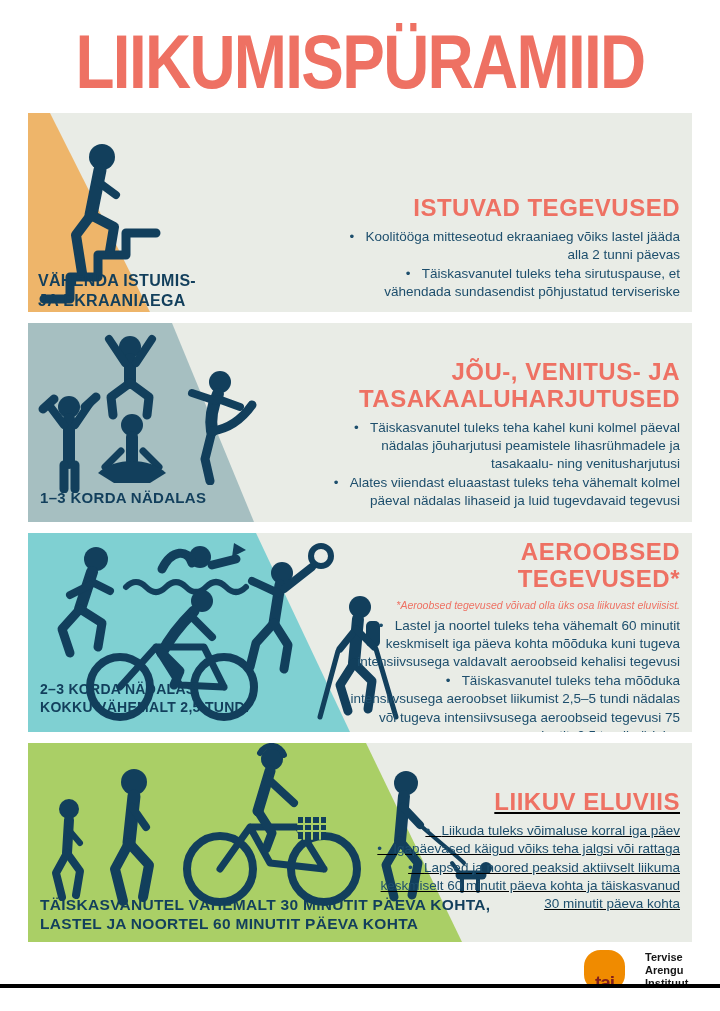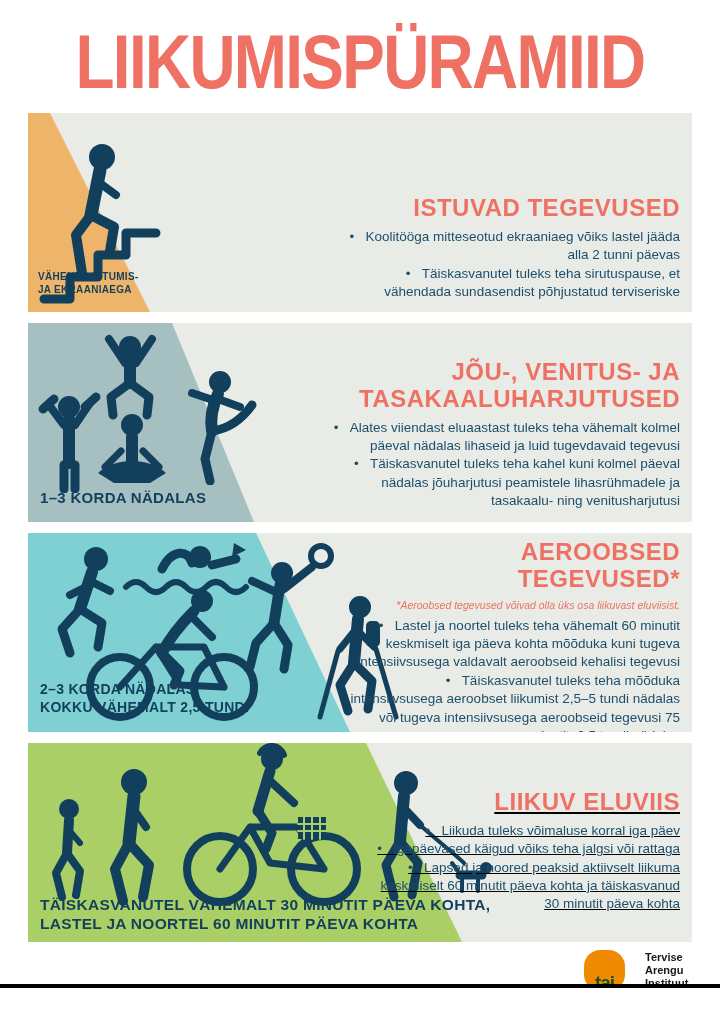--- a/index.html
+++ b/index.html
@@ -13,21 +13,21 @@
   .panel{position:absolute;left:28px;width:664px;height:199px;background:#e9ece6;overflow:hidden;}
   .panel-1{top:113px;} .panel-2{top:323px;} .panel-3{top:533px;} .panel-4{top:743px;}
 
   .wedge{position:absolute;left:0;top:0;width:100%;height:100%;}
   .wedge-1{background:#eeb56a;clip-path:polygon(0 0,22px 0,122px 199px,0 199px);}
   .wedge-2{background:#a6bfc1;clip-path:polygon(0 0,144px 0,226px 199px,0 199px);}
   .wedge-3{background:#7fd0d2;clip-path:polygon(0 0,228px 0,322px 199px,0 199px);}
   .wedge-4{background:#aacf66;clip-path:polygon(0 0,338px 0,434px 199px,0 199px);}
 
   .wedge-label{position:absolute;color:#123f5c;font-weight:bold;white-space:pre-line;
-               font-size:10px;line-height:1.25;letter-spacing:.3px;}
+               font-size:16px;line-height:1.25;letter-spacing:.3px;}
   .label-1{left:10px;top:158px;}
   .label-2{left:12px;top:166px;font-size:15px;}
   .label-3{left:12px;top:148px;font-size:14px;}
   .label-4{left:12px;top:152px;font-size:15.5px;}
 
   .textblock{position:absolute;right:12px;text-align:right;}
   .tb-1{top:82px;width:340px;} .tb-2{top:36px;width:360px;}
   .tb-3{top:6px;width:330px;}  .tb-4{top:46px;width:310px;text-decoration:underline;}
 
   .heading{margin:0 0 6px 0;color:#ee7163;font-weight:bold;font-size:24px;line-height:1.12;
@@ -35,21 +35,21 @@
   .footnote{color:#ee7163;font-style:italic;font-size:10.5px;margin:4px 0 6px 0;}
   .bullet{color:#1d4e6c;font-size:13.5px;line-height:1.36;margin:0;}
   .bullet::before{content:"\2022\00a0\00a0\00a0";}
 
   .icon{position:absolute;}
   .icon svg{display:block;}
 
   .footer{position:absolute;left:584px;top:950px;display:flex;align-items:center;}
   .logo-badge{width:41px;height:41px;background:#f08b00;border-radius:40%;
               display:flex;align-items:center;justify-content:center;}
-  .logo-text{color:#14532d;font-weight:bold;font-size:19px;letter-spacing:-1px;margin-top:24px;}
+  .logo-text{color:#7f1d1d;font-weight:bold;font-size:19px;letter-spacing:-1px;margin-top:24px;}
   .org-name{margin-left:20px;color:#171717;font-weight:bold;font-size:11px;line-height:1.2;
             white-space:pre-line;}
   .bottom-bar{position:absolute;left:0;bottom:0;width:720px;height:4px;background:#000000;}
 </style>
 </head>
 <body>
 
 <div class="poster">
 
   <h1 class="title">LIIKUMISPÜRAMIID</h1>
@@ -115,22 +115,22 @@
         <path d="M50,34 L26,26" stroke-width="8"></path>
         <path d="M52,32 L74,40" stroke-width="8"></path>
         <path d="M46,64 L39,92 L44,114" stroke-width="9"></path>
         <path d="M46,64 C62,62 76,52 86,38" stroke-width="9"></path>
       </svg>
     </div>
     <div class="wedge-label label-2">1–3 KORDA NÄDALAS</div>
     <div class="textblock tb-2">
       <h2 class="heading">JÕU-, VENITUS- JA
 TASAKAALUHARJUTUSED</h2>
+      <p class="bullet">Täiskasvanutel tuleks teha kahel kuni kolmel päeval nädalas jõuharjutusi peamistele lihasrühmadele ja tasakaalu- ning venitusharjutusi</p>
       <p class="bullet">Alates viiendast eluaastast tuleks teha vähemalt kolmel päeval nädalas lihaseid ja luid tugevdavaid tegevusi</p>
-      <p class="bullet">Täiskasvanutel tuleks teha kahel kuni kolmel päeval nädalas jõuharjutusi peamistele lihasrühmadele ja tasakaalu- ning venitusharjutusi</p>
     </div>
   </section>
 
   <section class="panel panel-3">
     <div class="wedge wedge-3"></div>
     <div class="icon" style="left:8px;top:10px;">
       <svg width="98" height="116" viewBox="0 0 98 116" fill="none" stroke="#123f5c" stroke-linecap="round" stroke-linejoin="round">
         <circle cx="60" cy="16" r="12" fill="#123f5c" stroke="none"></circle>
         <path d="M56,29 L44,66" stroke-width="12"></path>
         <path d="M54,38 L74,48" stroke-width="8"></path>

